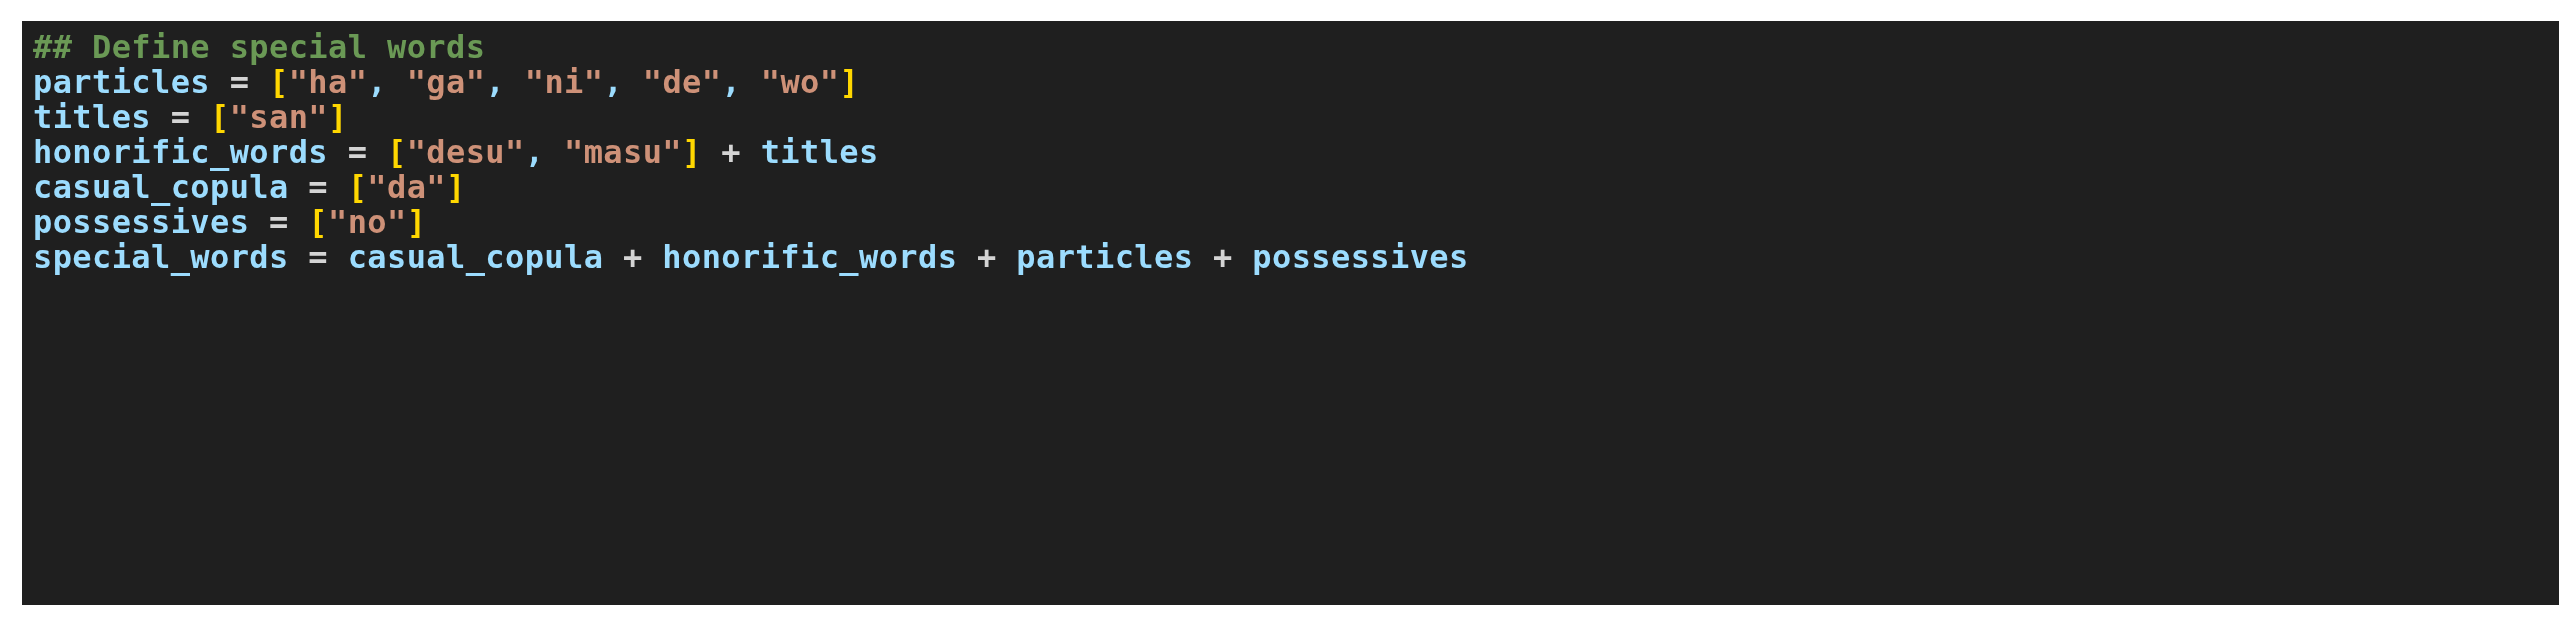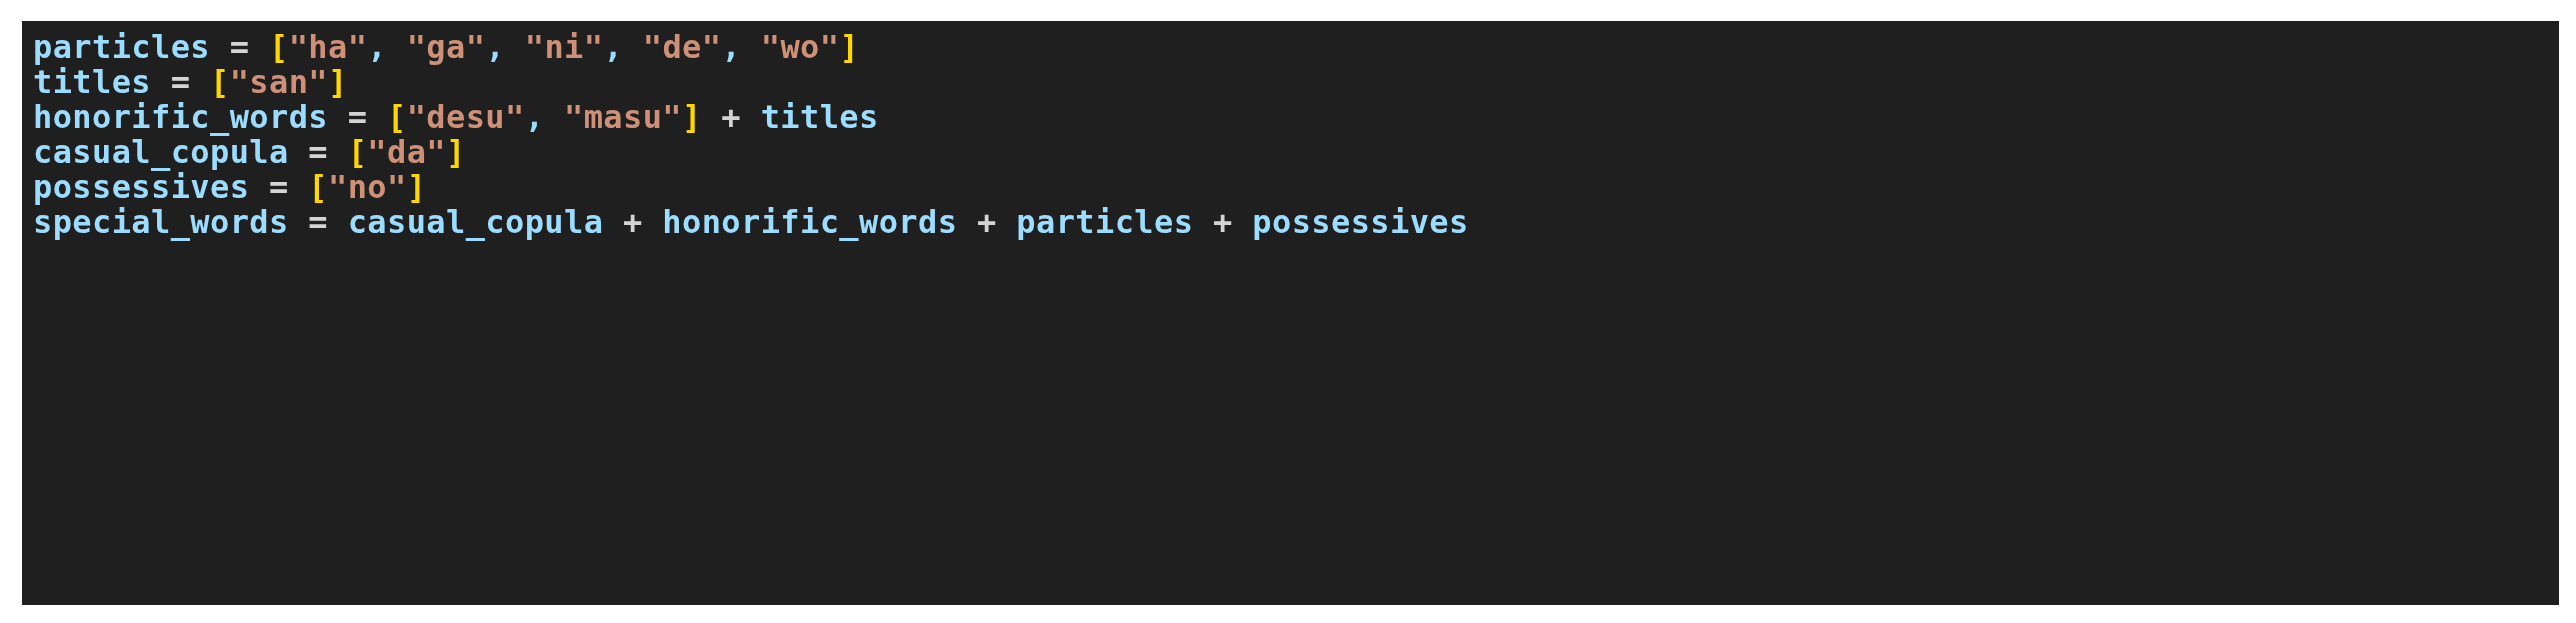--- a/index.html
+++ b/index.html
@@ -42,20 +42,21 @@
   .tok-bracket  { color: #ffd700; }
   .tok-op       { color: #d4d4d4; }
   .tok-punct    { color: #9cdcfe; }
   .tok-plain    { color: #d4d4d4; }
 </style>
 </head>
 <body>
 
 <div id="code-block">
   <div id="code-lines">
+      <div class="code-line"><span class="tok tok-comment">## Define special words</span></div>
       <div class="code-line"><span class="tok tok-var">particles</span><span class="tok tok-plain"> </span><span class="tok tok-op">=</span><span class="tok tok-plain"> </span><span class="tok tok-bracket">[</span><span class="tok tok-string">"ha"</span><span class="tok tok-punct">,</span><span class="tok tok-plain"> </span><span class="tok tok-string">"ga"</span><span class="tok tok-punct">,</span><span class="tok tok-plain"> </span><span class="tok tok-string">"ni"</span><span class="tok tok-punct">,</span><span class="tok tok-plain"> </span><span class="tok tok-string">"de"</span><span class="tok tok-punct">,</span><span class="tok tok-plain"> </span><span class="tok tok-string">"wo"</span><span class="tok tok-bracket">]</span></div>
       <div class="code-line"><span class="tok tok-var">titles</span><span class="tok tok-plain"> </span><span class="tok tok-op">=</span><span class="tok tok-plain"> </span><span class="tok tok-bracket">[</span><span class="tok tok-string">"san"</span><span class="tok tok-bracket">]</span></div>
       <div class="code-line"><span class="tok tok-var">honorific_words</span><span class="tok tok-plain"> </span><span class="tok tok-op">=</span><span class="tok tok-plain"> </span><span class="tok tok-bracket">[</span><span class="tok tok-string">"desu"</span><span class="tok tok-punct">,</span><span class="tok tok-plain"> </span><span class="tok tok-string">"masu"</span><span class="tok tok-bracket">]</span><span class="tok tok-plain"> </span><span class="tok tok-op">+</span><span class="tok tok-plain"> </span><span class="tok tok-var">titles</span></div>
       <div class="code-line"><span class="tok tok-var">casual_copula</span><span class="tok tok-plain"> </span><span class="tok tok-op">=</span><span class="tok tok-plain"> </span><span class="tok tok-bracket">[</span><span class="tok tok-string">"da"</span><span class="tok tok-bracket">]</span></div>
       <div class="code-line"><span class="tok tok-var">possessives</span><span class="tok tok-plain"> </span><span class="tok tok-op">=</span><span class="tok tok-plain"> </span><span class="tok tok-bracket">[</span><span class="tok tok-string">"no"</span><span class="tok tok-bracket">]</span></div>
       <div class="code-line"><span class="tok tok-var">special_words</span><span class="tok tok-plain"> </span><span class="tok tok-op">=</span><span class="tok tok-plain"> </span><span class="tok tok-var">casual_copula</span><span class="tok tok-plain"> </span><span class="tok tok-op">+</span><span class="tok tok-plain"> </span><span class="tok tok-var">honorific_words</span><span class="tok tok-plain"> </span><span class="tok tok-op">+</span><span class="tok tok-plain"> </span><span class="tok tok-var">particles</span><span class="tok tok-plain"> </span><span class="tok tok-op">+</span><span class="tok tok-plain"> </span><span class="tok tok-var">possessives</span></div>
     </div>
 </div>
 
 

